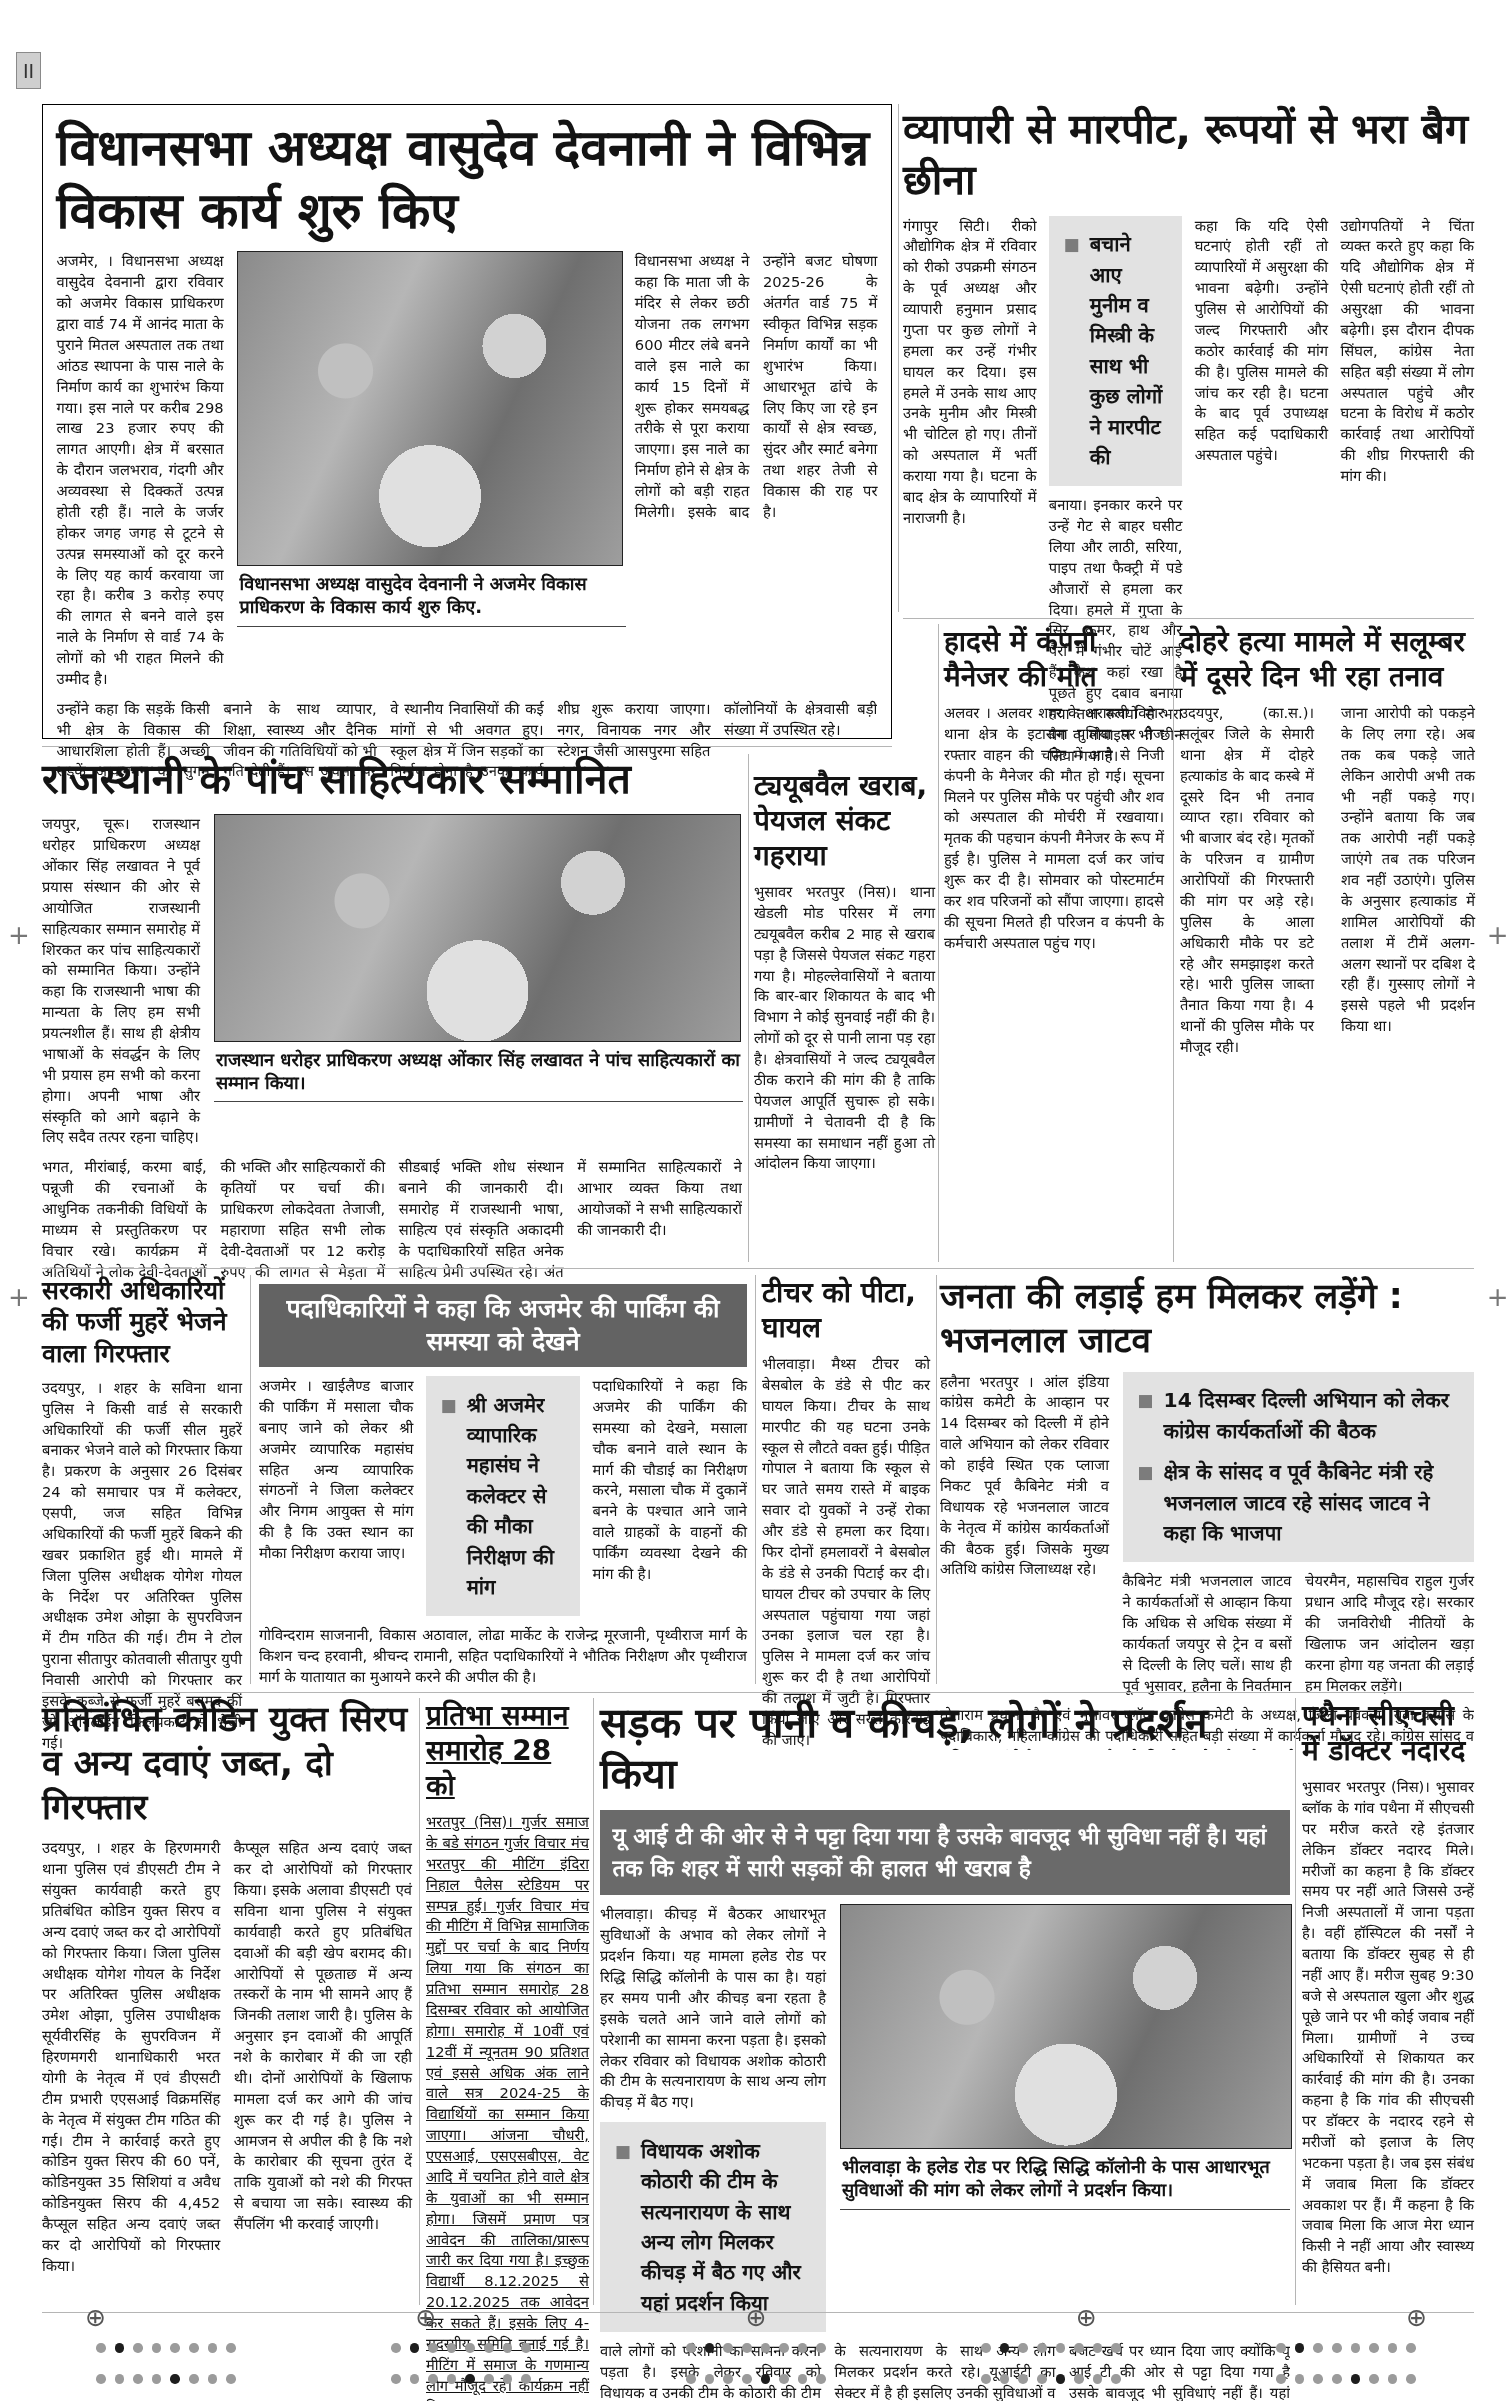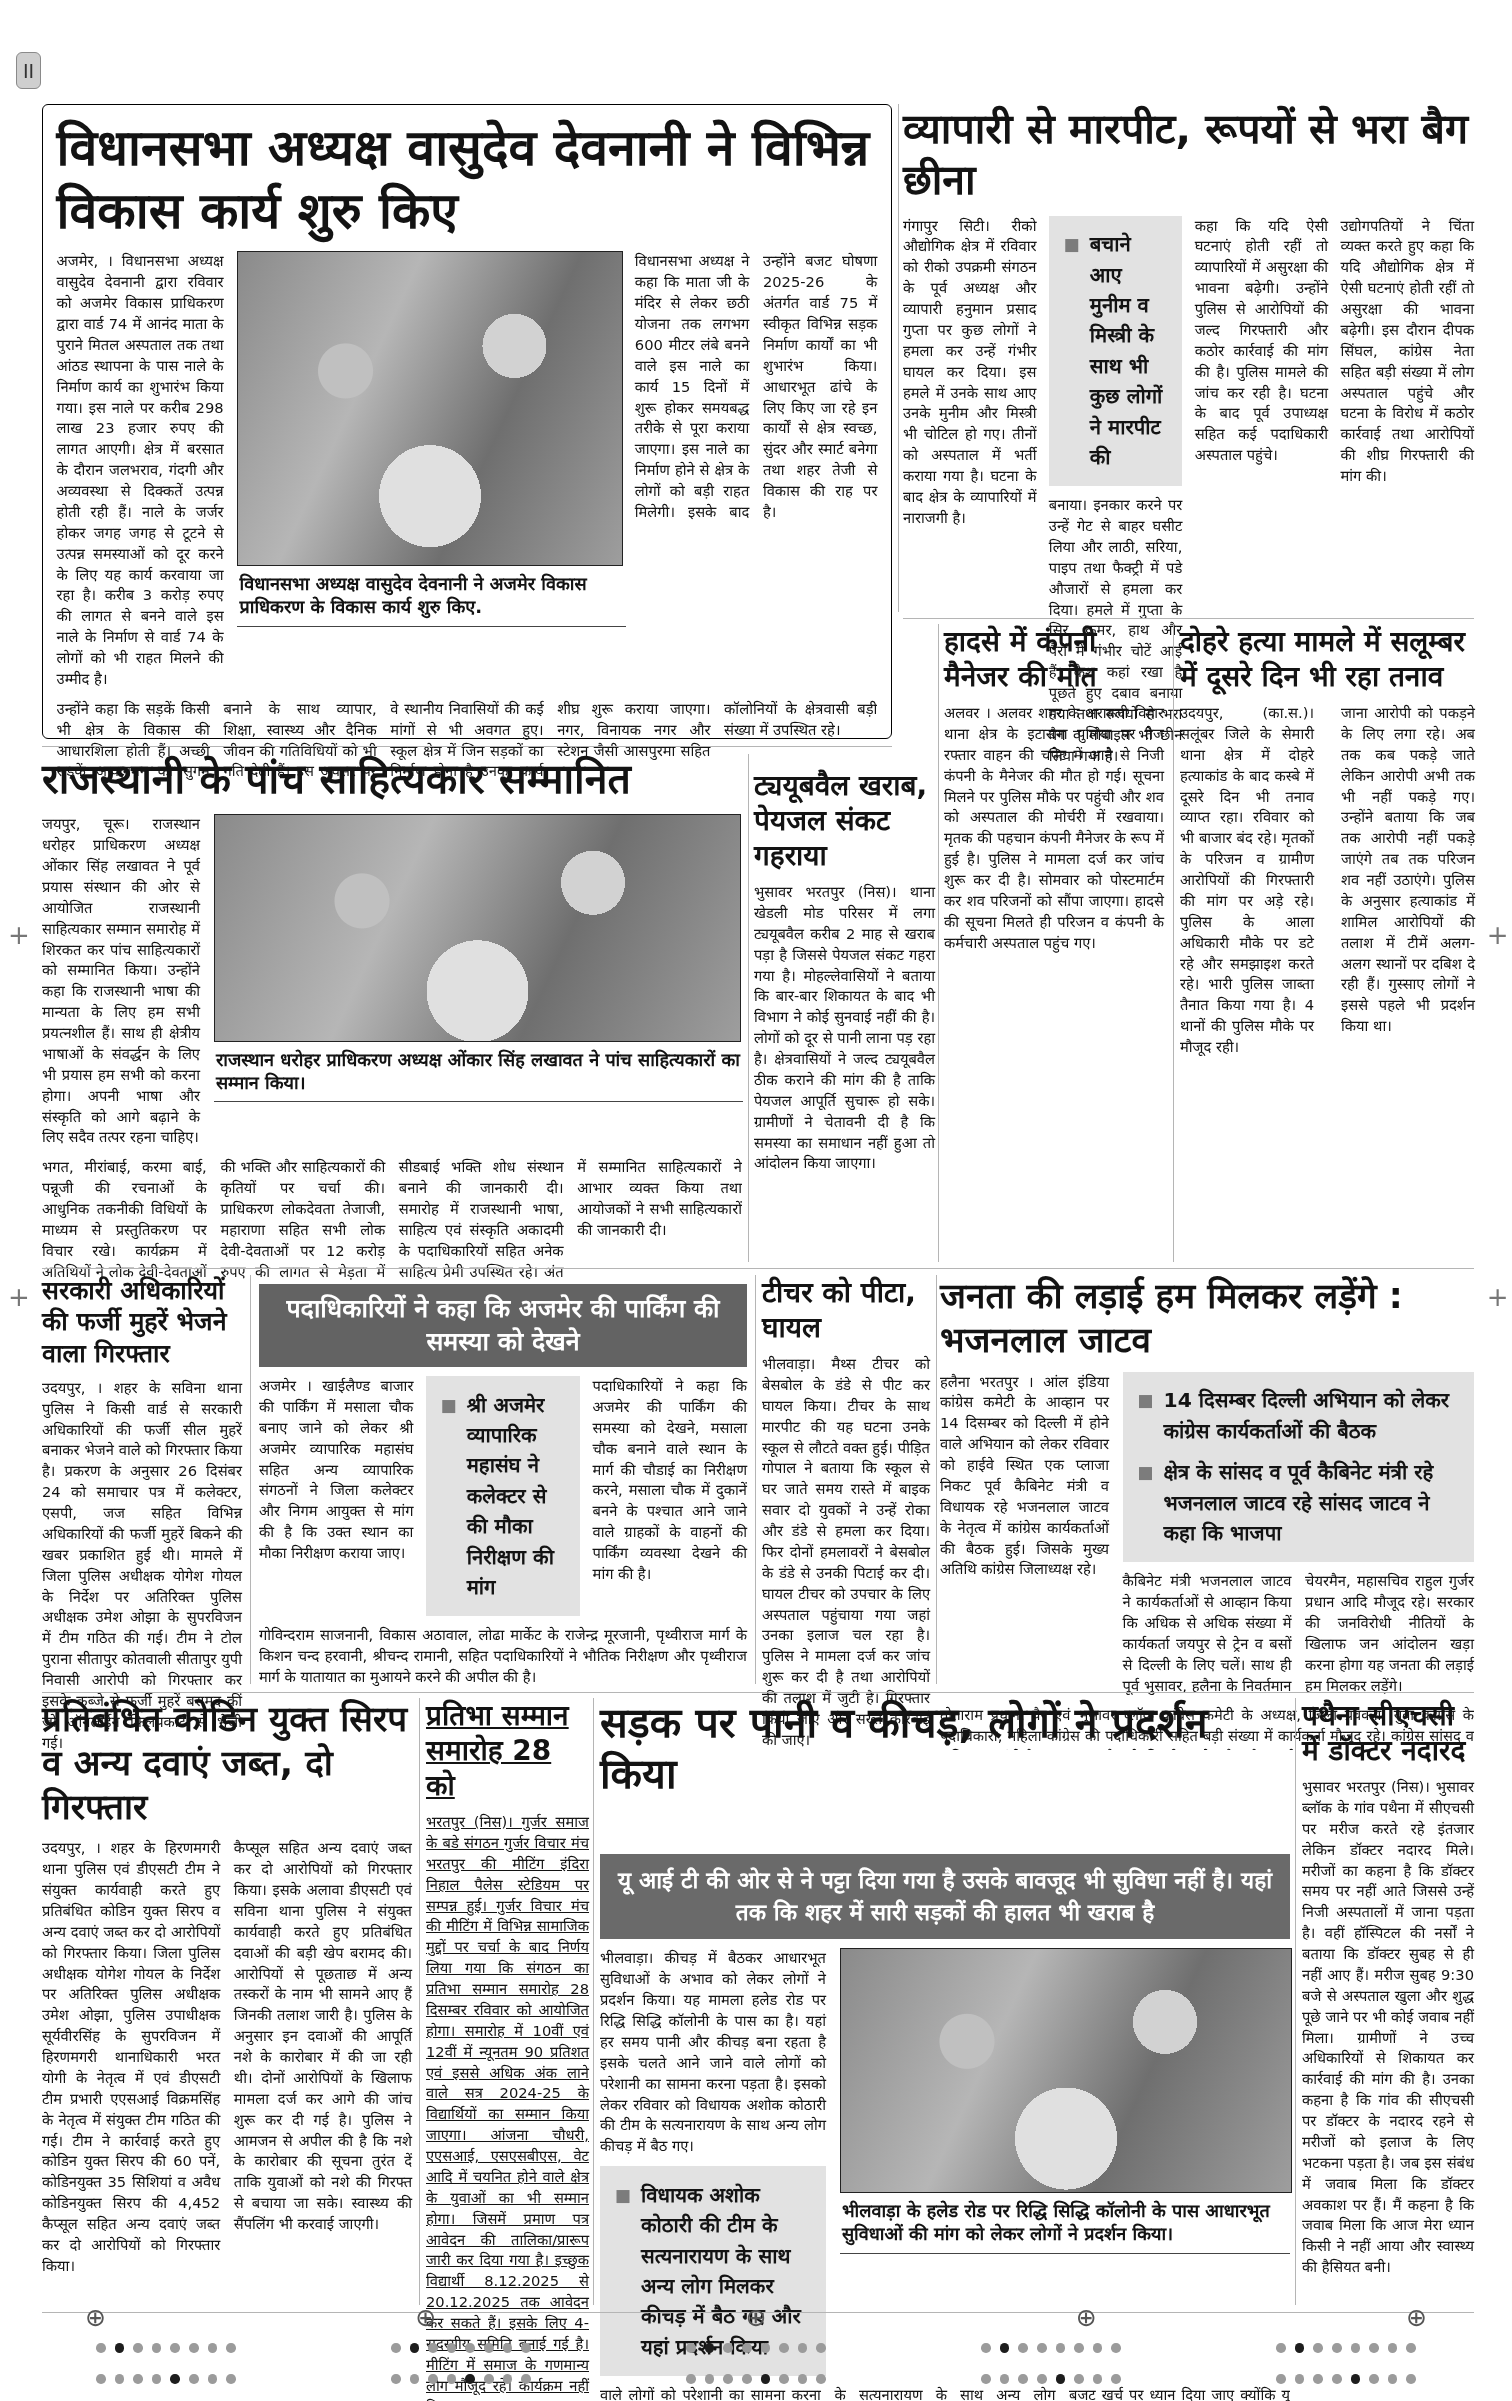--- a/index.html
+++ b/index.html
@@ -1,18 +1,18 @@
 <!DOCTYPE html>
 <html style="font-size:9px"><head>
 <meta charset="utf-8">
 <style>
   html,body{margin:0;padding:0;background:#e9e9e9;}
   .page{position:relative;width:1512px;height:2401px;background:#fff;
         font-family:"DejaVu Sans",sans-serif;color:#131313;overflow:hidden;}
-  .abs{position:absolute;box-sizing:border-box;border-radius:6px;}
+  .abs{position:absolute;box-sizing:border-box;}
   
   .topbar{left:42px;top:54px;width:1432px;height:34px;background:#6d6d6d;color:#fff;
           display:flex;align-items:center;justify-content:center;}
   .topbar .section{font-size:19px;font-weight:bold;}
   .topbar .edition{position:absolute;right:10.2px;font-size:17px;font-weight:bold;}
   .pagenum{left:16px;top:52px;width:25px;height:37px;background:#cfcfcf;border:1.1px solid #8a8a8a;
            display:flex;align-items:center;justify-content:center;font-size:19px;color:#333;}
   
   .vrule{position:absolute;width:1.1px;background:#b5b5b5;}
   .hrule{position:absolute;height:1.1px;background:#b5b5b5;}
@@ -30,21 +30,21 @@
   .hl-xs{font-size:25px;}
   .boxed{border:1.7px solid #000;padding:12.4px 13.6px;}
   .caption{font-weight:bold;font-size:18px;line-height:1.3;border-bottom:1.1px solid #444;
            padding:5.6px 2.3px 6.8px 2.3px;}
   .callout{background:#e2e2e2;padding:13.6px 14.7px;font-weight:bold;font-size:20.3px;line-height:1.5;
            display:flex;gap:10.2px;align-items:flex-start;}
   .callout .sq{color:#7c7c7c;font-size:17px;line-height:1.8;}
   .banner{background:#636363;color:#fff;font-weight:bold;font-size:25px;line-height:1.3;
           text-align:center;padding:9px 10.2px;}
   .subbox{background:#6a6a6a;color:#fff;font-weight:bold;font-size:22.6px;line-height:1.45;
-          text-align:center;padding:10.2px 12.4px;margin-top:44px;}
+          text-align:left;padding:10.2px 12.4px;}
   .photo{background:
       radial-gradient(circle at 72% 30%, #d2d2d2 0 32px, rgba(0,0,0,0) 32px),
       radial-gradient(circle at 28% 38%, #c0c0c0 0 27px, rgba(0,0,0,0) 28px),
       radial-gradient(circle at 50% 78%, #e0e0e0 0 51px, rgba(0,0,0,0) 51px),
       linear-gradient(115deg,#8a8a8a,#b6b6b6 35%,#6f6f6f 65%,#9e9e9e);
       border:1.1px solid #222;}
   .gap{height:9px;}
   
   .targetrow{left:85px;right:85px;top:2303px;display:flex;justify-content:space-between;
              font-size:25px;color:#555;}

